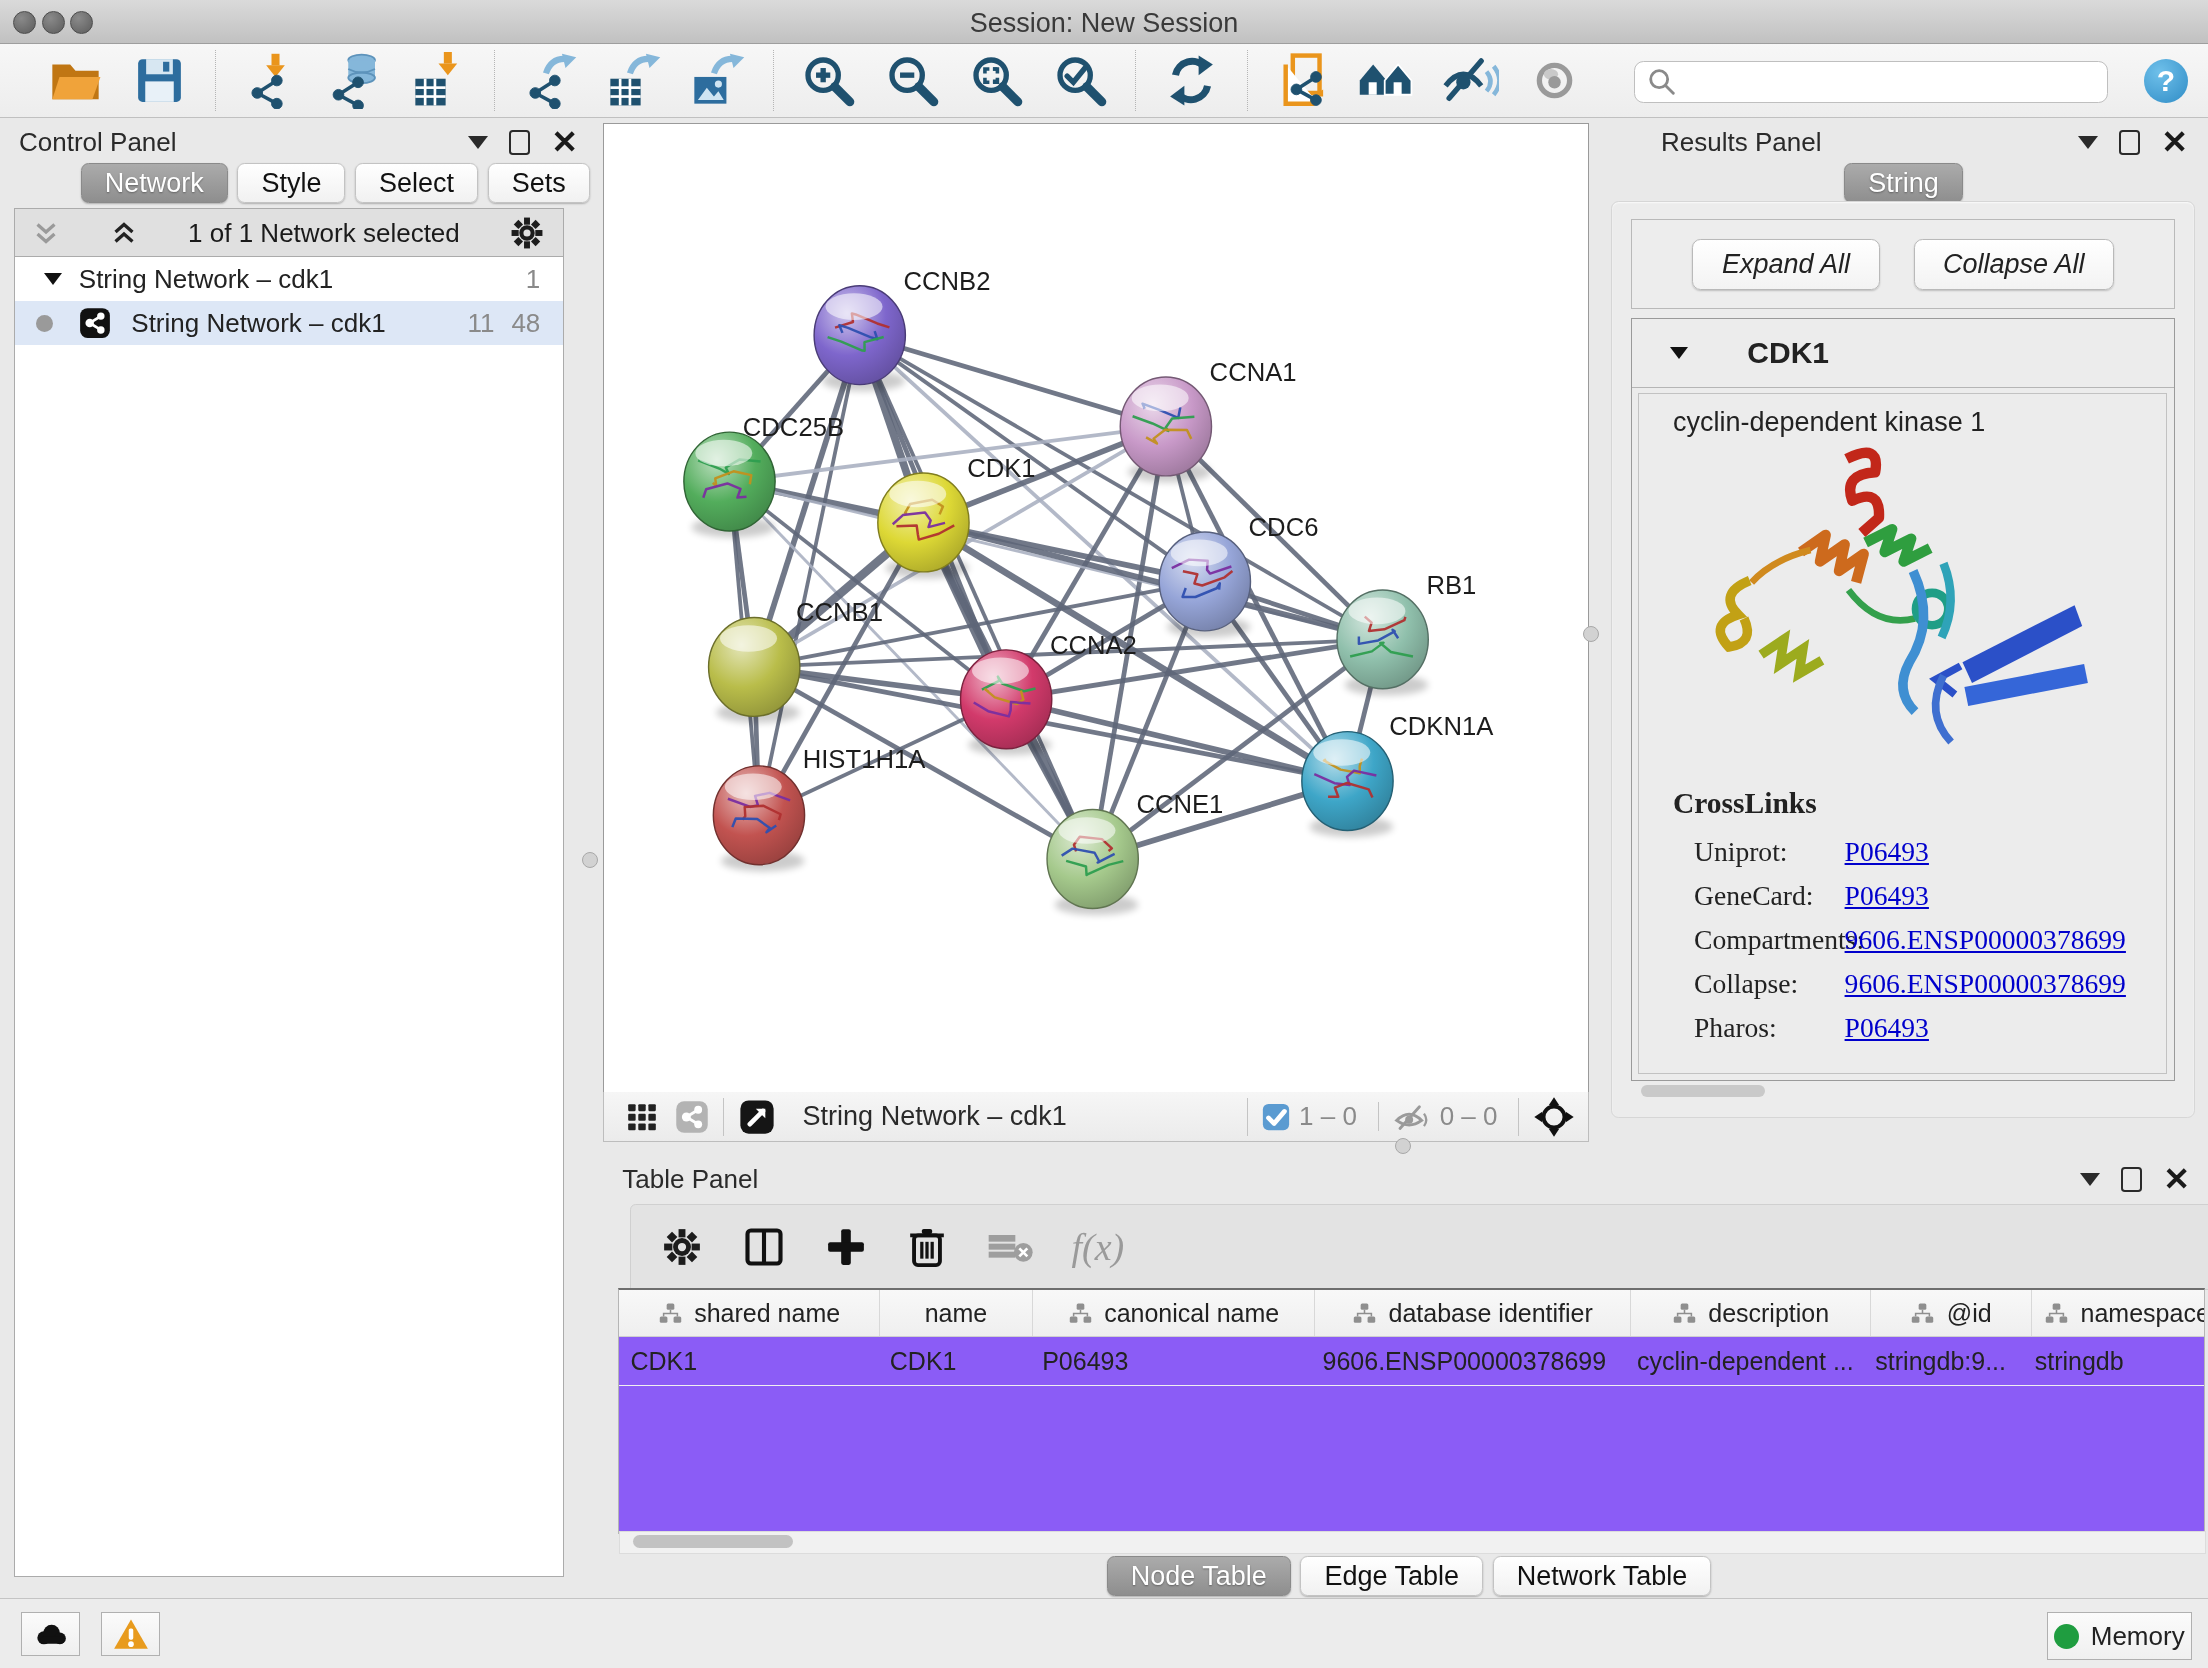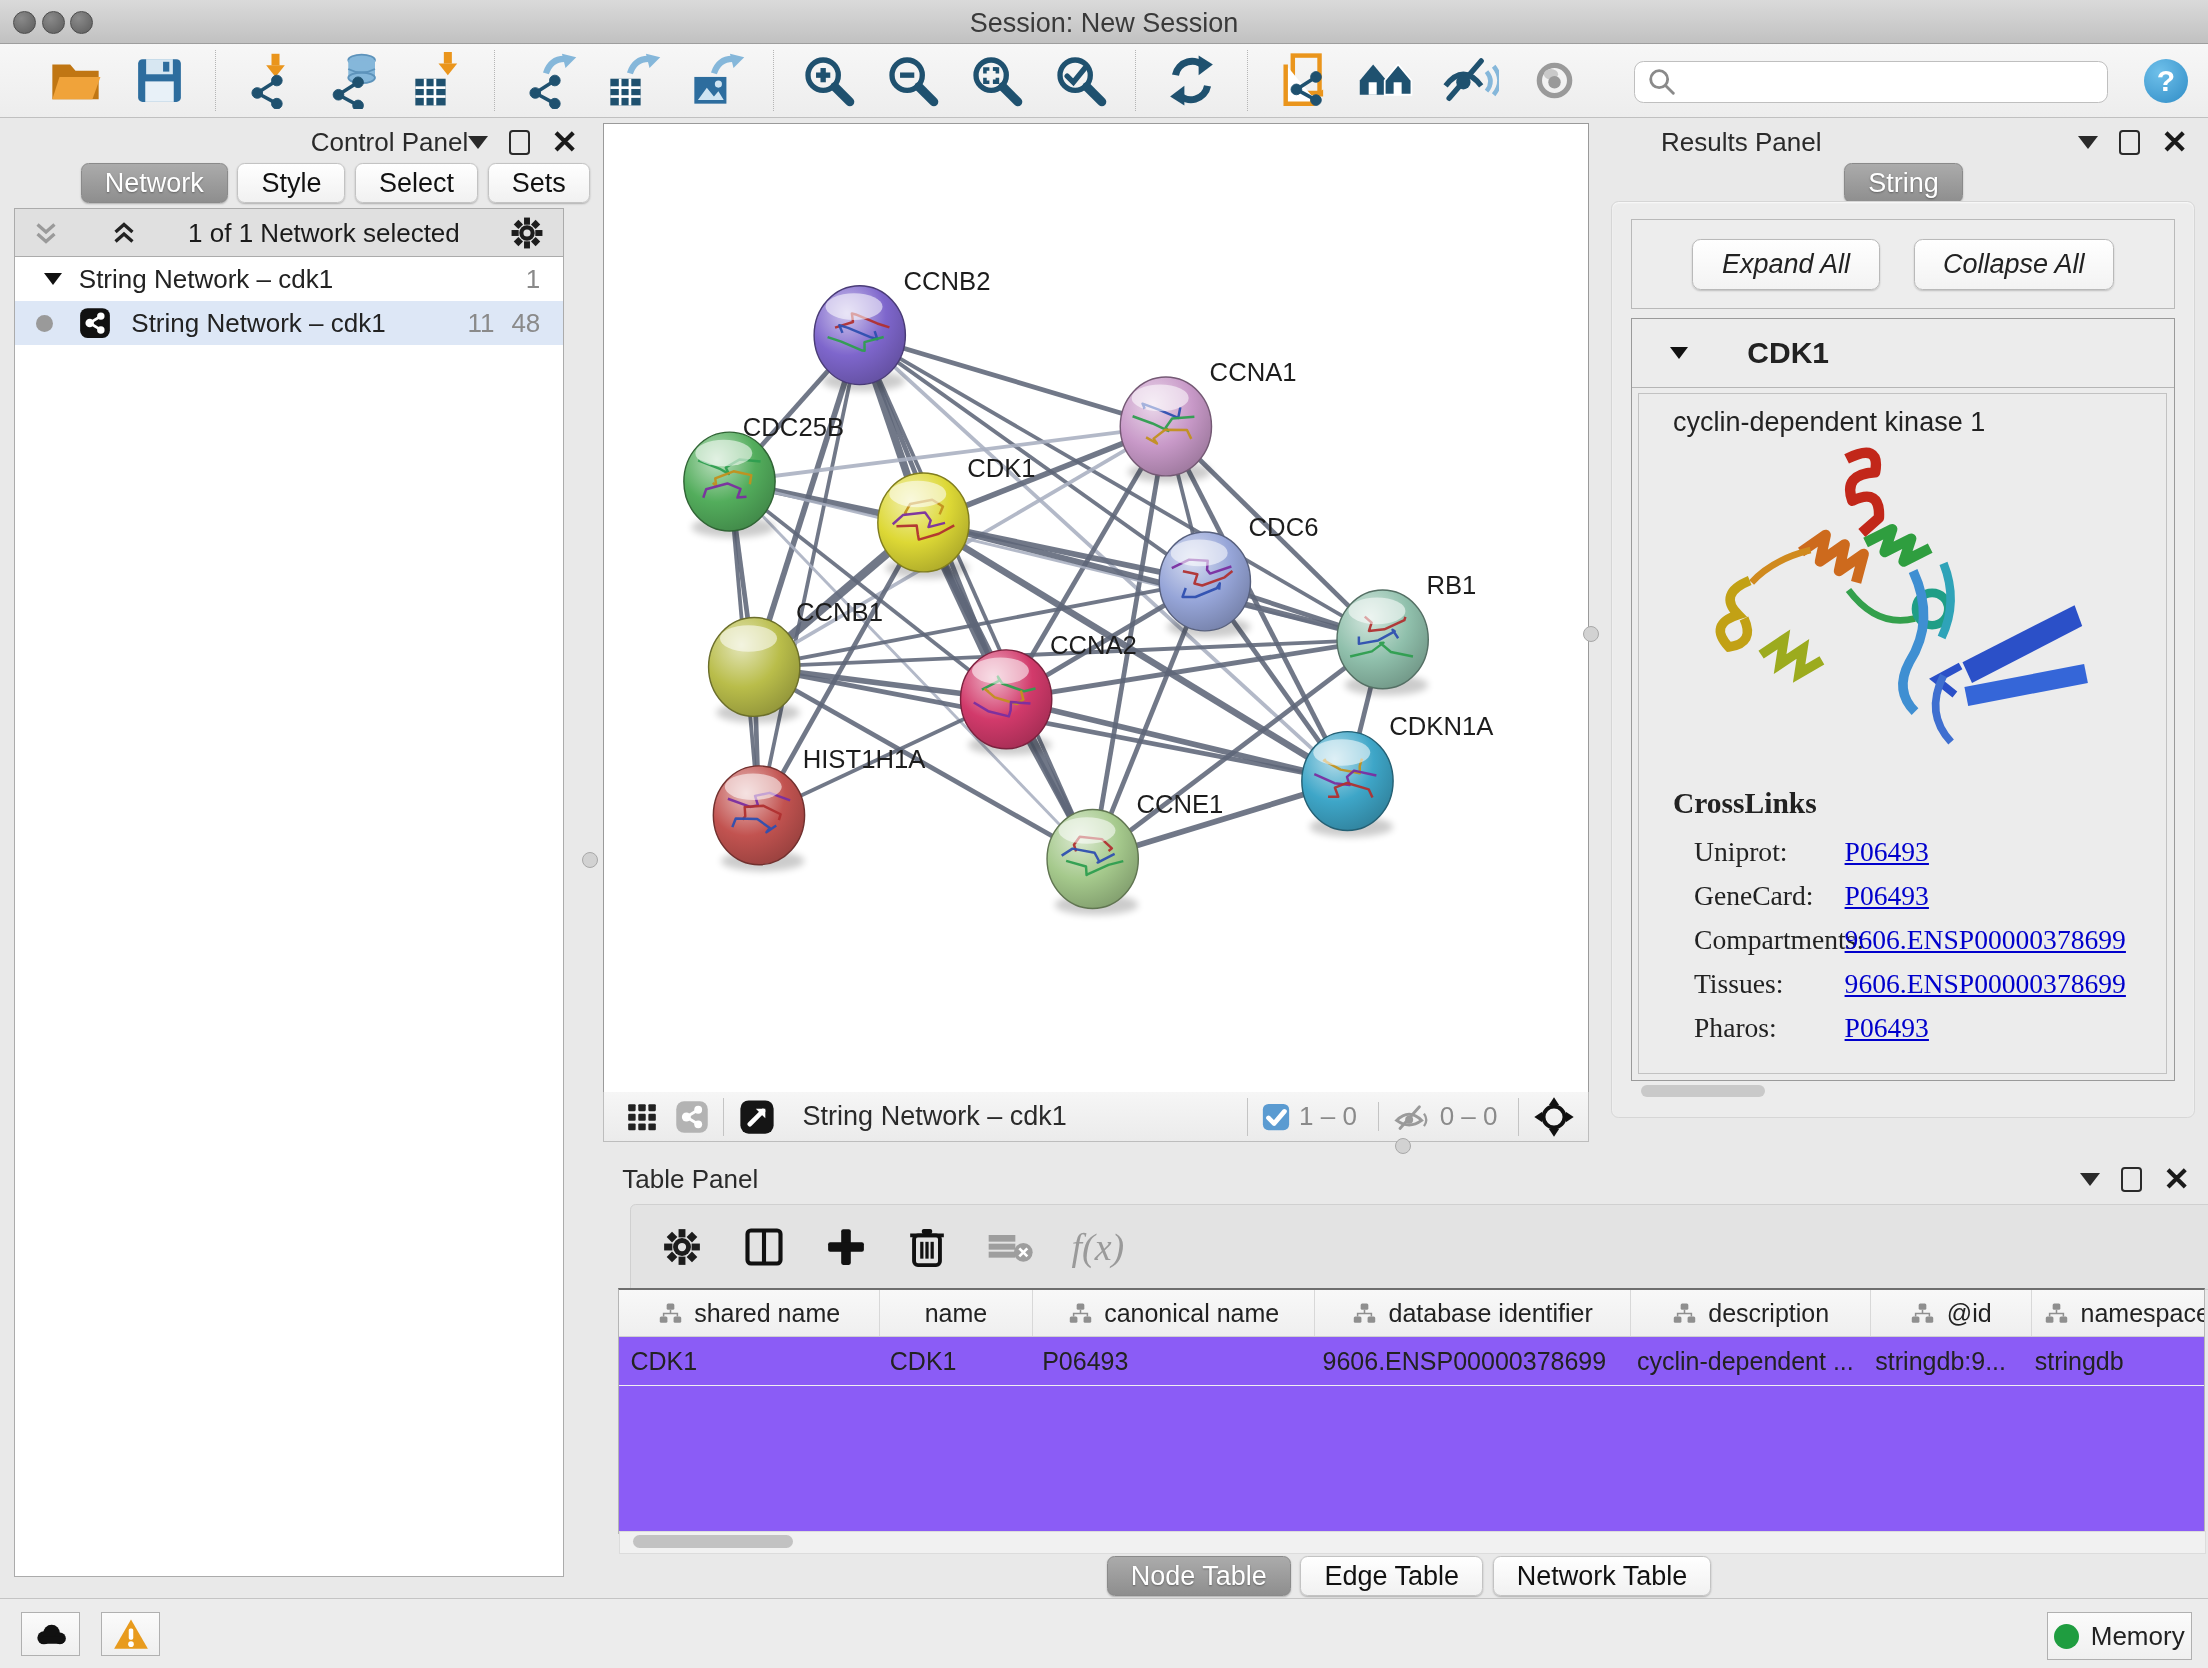--- a/index.html
+++ b/index.html
@@ -31,21 +31,21 @@
     border-top:13.3px solid #2a2a2a;cursor:pointer;}
   .ph-float{width:17px;height:21px;border:2.9px solid #2a2a2a;border-radius:3.8px;cursor:pointer;}
   .ph-close{font-size:32px;font-weight:bold;color:#1a1a1a;line-height:21px;cursor:pointer;}
   .seg-tab{height:38px;padding:0 23px;margin:0 4.8px;border:1px solid #c3c3c3;border-radius:7.6px;
     background:linear-gradient(#ffffff,#f1f1f1);font-size:27px;display:inline-flex;align-items:center;
     box-shadow:0 1px 1.9px rgba(0,0,0,.25);cursor:pointer;color:#111;}
   .seg-tab.sel{background:linear-gradient(#ababab,#8e8e8e);color:#fff;border-color:#8a8a8a;
     text-shadow:0 1px 1.9px rgba(0,0,0,.35);}
   
   #control-panel{left:0;top:117px;width:599px;height:1469px;}
-  #cp-head{left:19px;top:9.5px;right:21px;display:flex;justify-content:flex-end;align-items:center;}
+  #cp-head{left:19px;top:9.5px;right:21px;display:flex;justify-content:space-between;align-items:center;}
   #control-tabs{left:76px;top:46px;}
   #cp-bar{left:14.3px;top:91px;width:548px;height:48px;background:#e0e0e0;border:1px solid #ababab;
     border-bottom:none;display:flex;align-items:center;gap:32px;}
   #cp-bar .status{flex:1;text-align:center;font-size:26px;color:#1a1a1a;}
   #cp-list{left:14.3px;top:139px;width:548px;height:1319px;background:#fff;border:1px solid #ababab;}
   .tree-row{height:44px;display:flex;align-items:center;font-size:26px;}
   .tree-row .cnt{color:#8a8a8a;margin-left:17px;}
   .tree-row.sel{background:#dde7f6;}
   .caret-down{width:0;height:0;border-left:9.5px solid transparent;border-right:9.5px solid transparent;
     border-top:12.4px solid #111;margin:0 17px 0 28.5px;}
@@ -690,21 +690,21 @@
               </div>
               <div class="xl-row">
                 <span class="lb">GeneCard:</span>
                 <span class="val">P06493</span>
               </div>
               <div class="xl-row">
                 <span class="lb">Compartments:</span>
                 <span class="val">9606.ENSP00000378699</span>
               </div>
               <div class="xl-row">
-                <span class="lb">Tissues:</span>
+                <span class="lb">Collapse:</span>
                 <span class="val">9606.ENSP00000378699</span>
               </div>
               <div class="xl-row">
                 <span class="lb">Pharos:</span>
                 <span class="val">P06493</span>
               </div>
             </div>
         </div>
       </div>
     </div>

